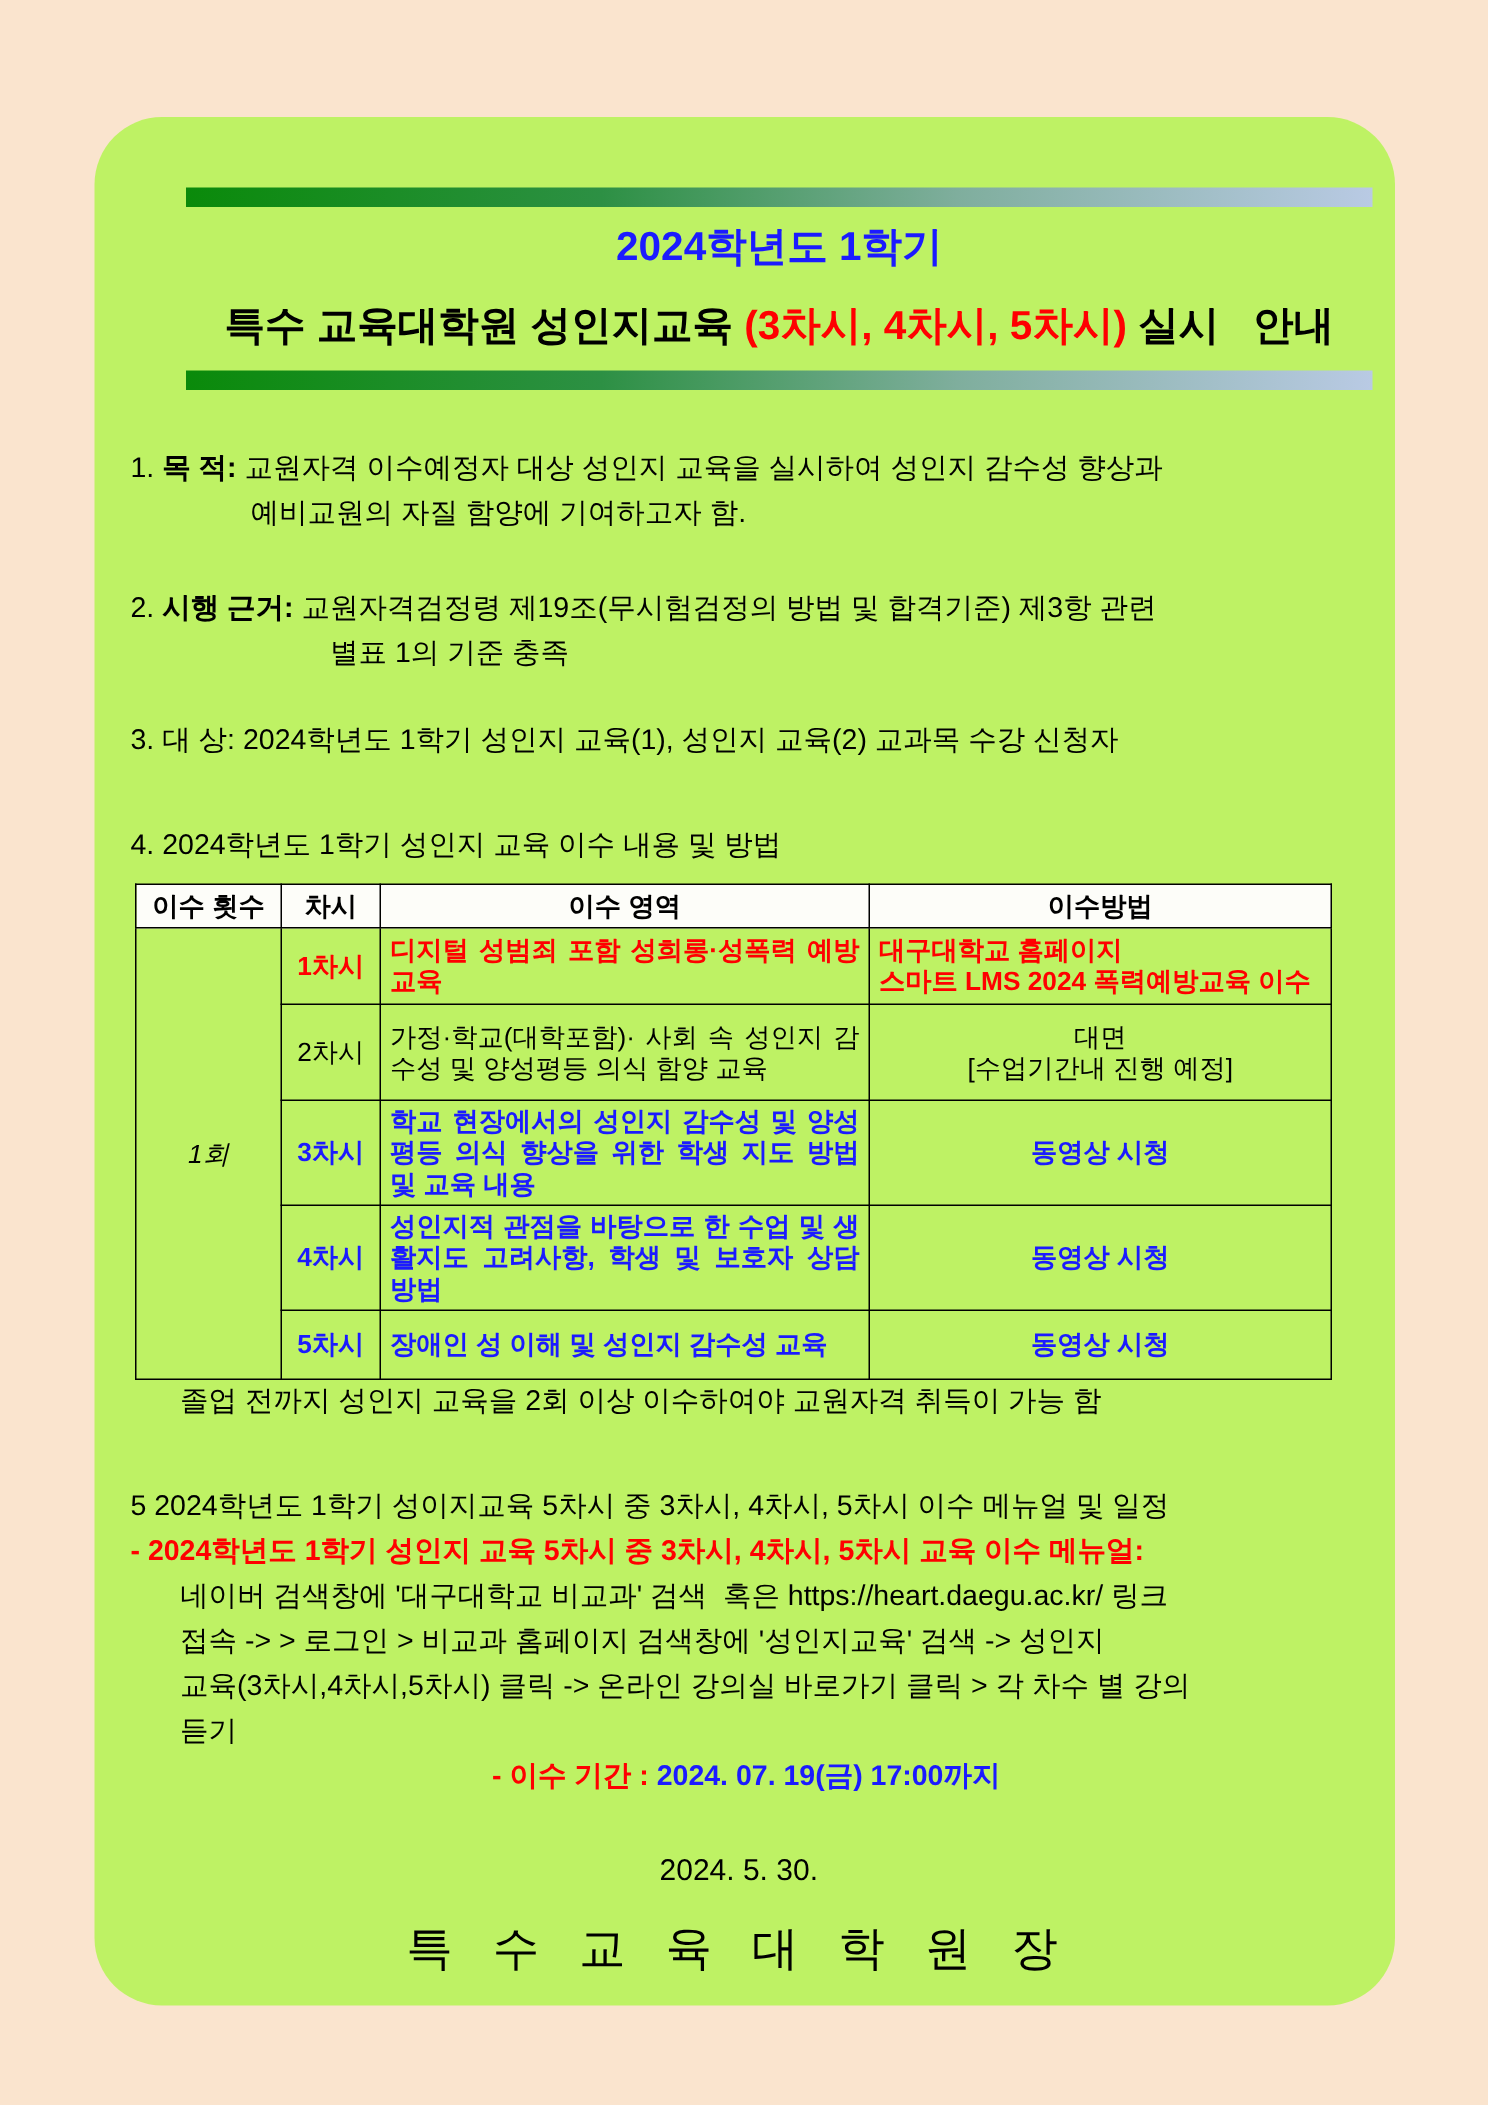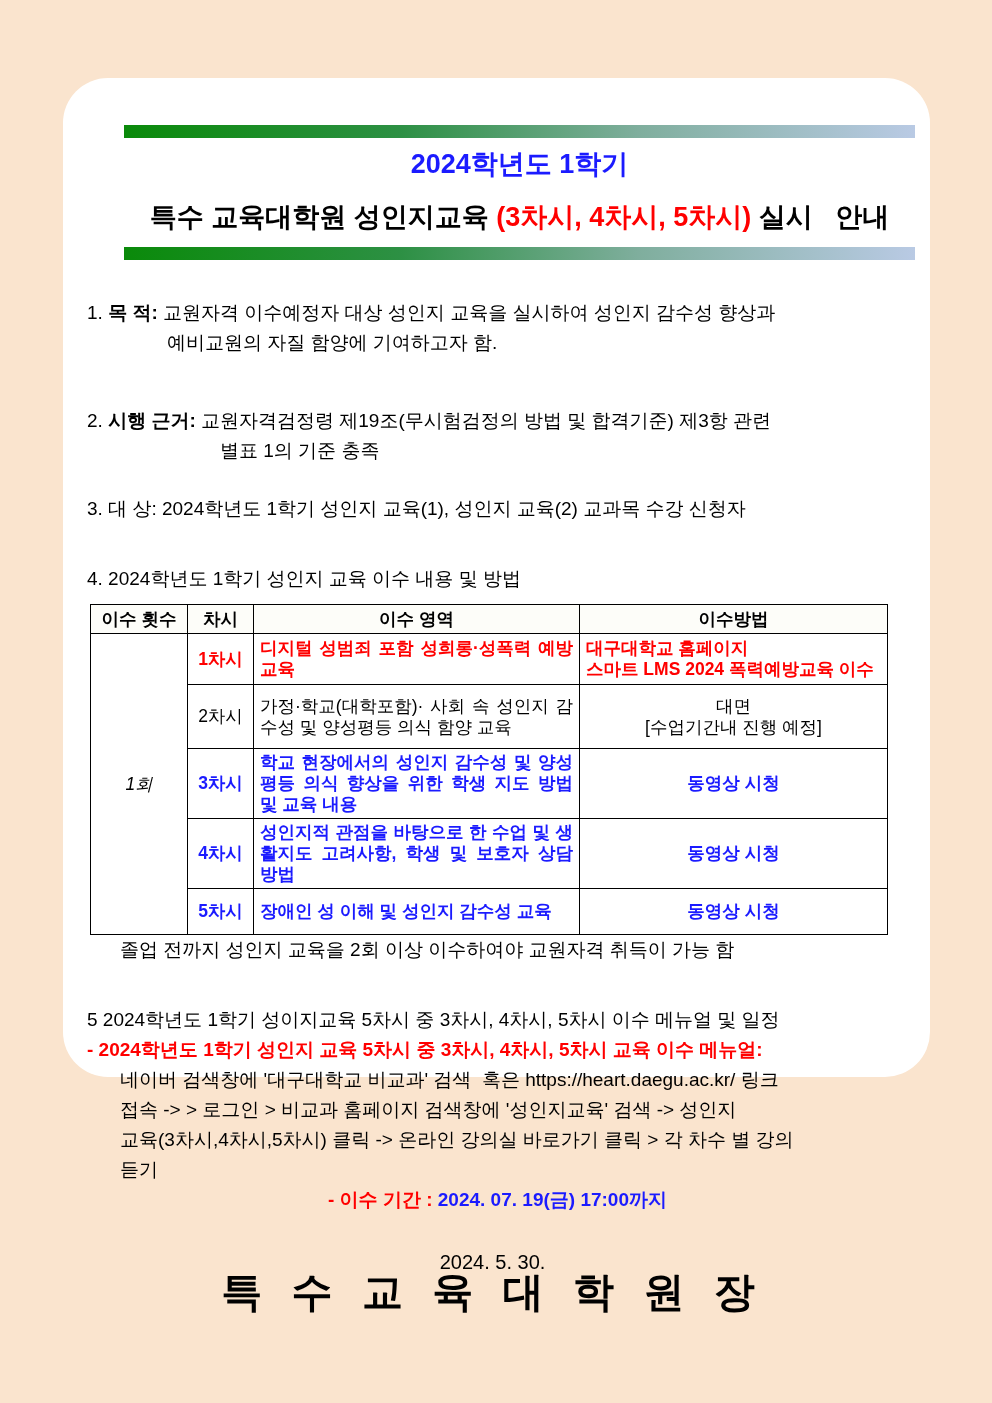--- a/index.html
+++ b/index.html
@@ -10,22 +10,22 @@
     background: #fae4ce;
     font-family: "Liberation Sans", "DejaVu Sans", sans-serif;
     color: #000;
     position: relative;
   }
   .card {
     position: absolute;
     left: 63px;
     top: 78px;
     width: 867px;
-    height: 999px;
-    background: #ffffff;
+    height: 1259px;
+    background: #bef264;
     border-radius: 45px;
   }
   .hdr { padding: 47px 15px 0 61px; }
   .grad-bar {
     width: 791px;
     height: 13px;
     background: linear-gradient(to right, #0a8a0a 0%, #2d9044 35%, #7fae9d 65%, #b9cae4 100%);
   }
   .subtitle {
     width: 791px;
@@ -50,21 +50,21 @@
   .doc-body {
     padding-left: 24px;
     padding-right: 32px;
     font-size: 19px;
     line-height: 30px;
   }
   .sec { white-space: pre-wrap; }
   .sec b { font-weight: bold; }
   .s1 { margin-top: 38px; }
   .s1-cont { padding-left: 80px; white-space: pre-wrap; }
-  .s2 { margin-top: 48px; }
+  .s2 { margin-top: 33px; }
   .s2-cont { padding-left: 133px; white-space: pre-wrap; }
   .s3 { margin-top: 28px; }
   .s4 { margin-top: 40px; }
   table.completion {
     border-collapse: collapse;
     margin-top: 10px;
     margin-left: 3px;
     width: 797px;
     table-layout: fixed;
     font-size: 17.5px;
@@ -106,23 +106,24 @@
   .deadline { padding-left: 10px; white-space: pre-wrap; text-align: center; }
   .deadline .lbl { color: #ff0000; font-weight: bold; }
   .deadline .val { color: #1b1bff; font-weight: bold; }
   .f-date {
     text-align: center;
     font-size: 20px;
     margin-top: 32px;
   }
   .signature {
     text-align: center;
-    font-size: 41px;
+    font-size: 31px;
     letter-spacing: 9px;
-    font-weight: bold;
+    font-weight: normal;
+    margin-top: 22px;
   }
 </style>
 </head>
 <body>
 
 <div class="card">
   <div class="hdr">
     <div class="grad-bar"></div>
     <div class="subtitle">2024학년도 1학기</div>
     <div class="title"><span>특수 교육대학원 성인지교육 </span><span class="hl">(3차시, 4차시, 5차시)</span><span> 실시   안내</span></div>

